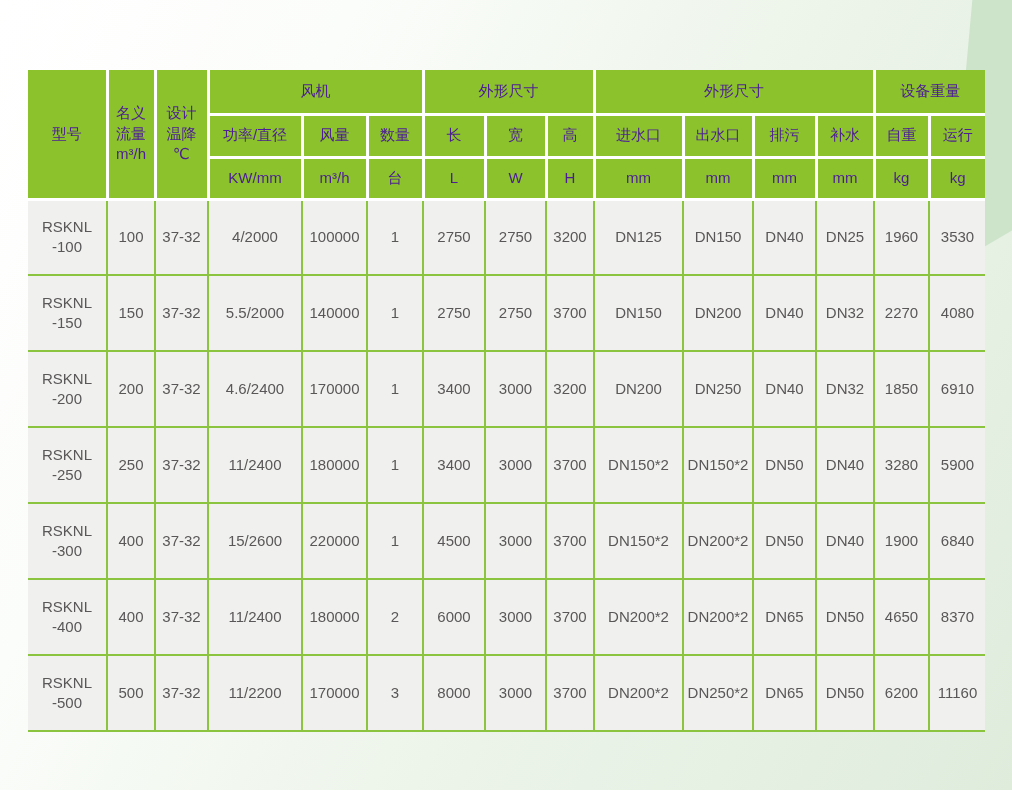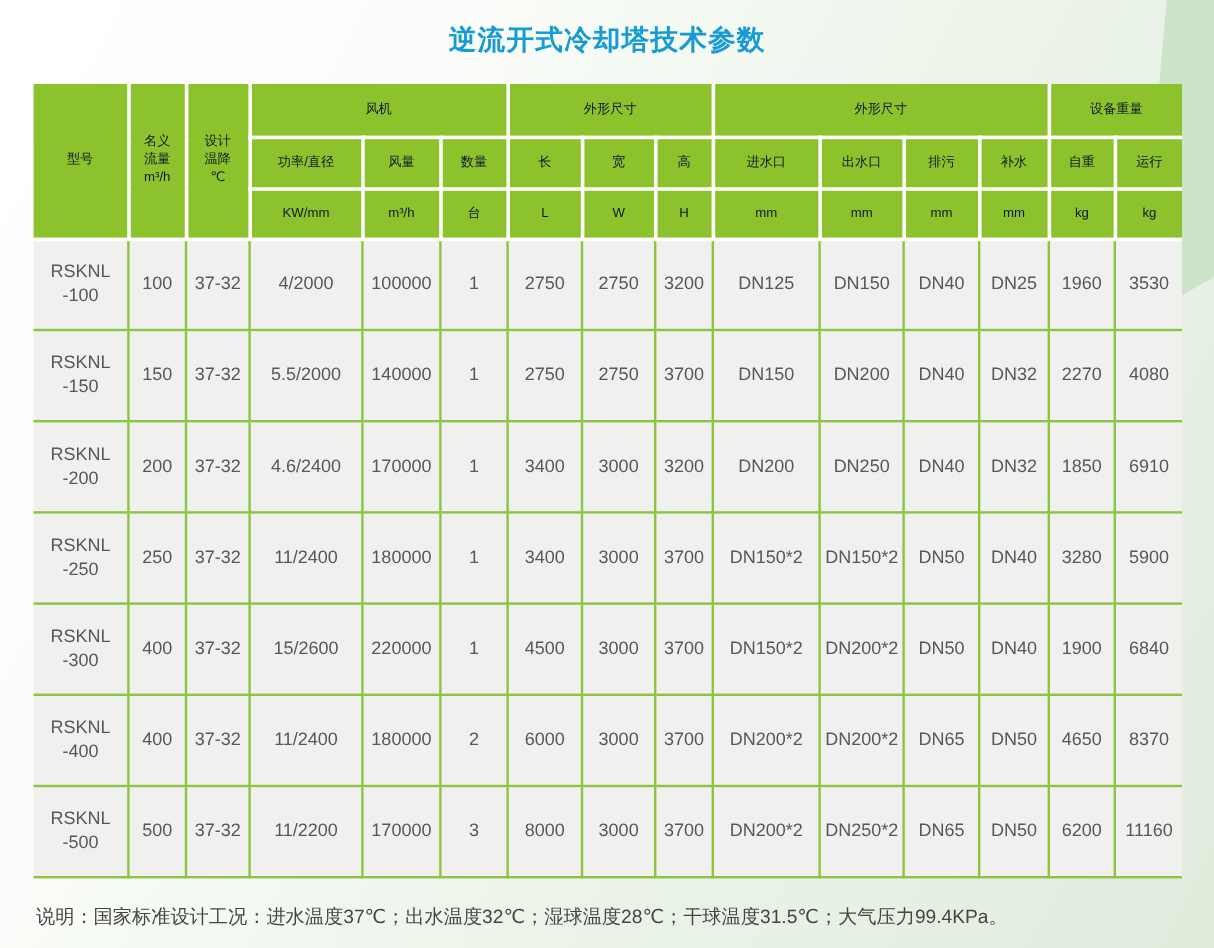--- a/index.html
+++ b/index.html
@@ -41,22 +41,22 @@
     position: absolute;
     top: 70px;
     left: 28px;
     width: 957px;
     border-collapse: collapse;
     table-layout: fixed;
     z-index: 1;
   }
   table.spec-table th {
     background: #8cc32d;
-    color: #0f172a;
-    font-size: 11px;
+    color: #4c1d95;
+    font-size: 15px;
     font-weight: normal;
     text-align: center;
     vertical-align: middle;
     border-right: 3px solid #ffffff;
     border-bottom: 3px solid #ffffff;
     white-space: pre-line;
     line-height: 1.35;
   }
   table.spec-table th.no-right { border-right: none; }
   tr.group-row th { height: 44px; }
@@ -84,21 +84,20 @@
     z-index: 1;
   }
 </style>
 </head>
 <body>
 
 <div class="page">
 
   <div class="deco-band"></div>
 
-  <div class="page-title">逆流开式冷却塔技术参数</div>
 
   <table class="spec-table">
     <colgroup>
       <col style="width:79px">
         <col style="width:48px">
         <col style="width:53px">
       <col style="width:94px">
         <col style="width:65px">
         <col style="width:56px">
       <col style="width:62px">
@@ -277,15 +276,14 @@
           <td>DN200*2</td>
           <td>DN250*2</td>
           <td>DN65</td>
           <td>DN50</td>
           <td>6200</td>
           <td>11160</td>
         </tr>
       </tbody>
   </table>
 
-  <div class="footnote">说明：国家标准设计工况：进水温度37℃；出水温度32℃；湿球温度28℃；干球温度31.5℃；大气压力99.4KPa。</div>
 
 </div>
 
 </body></html>

